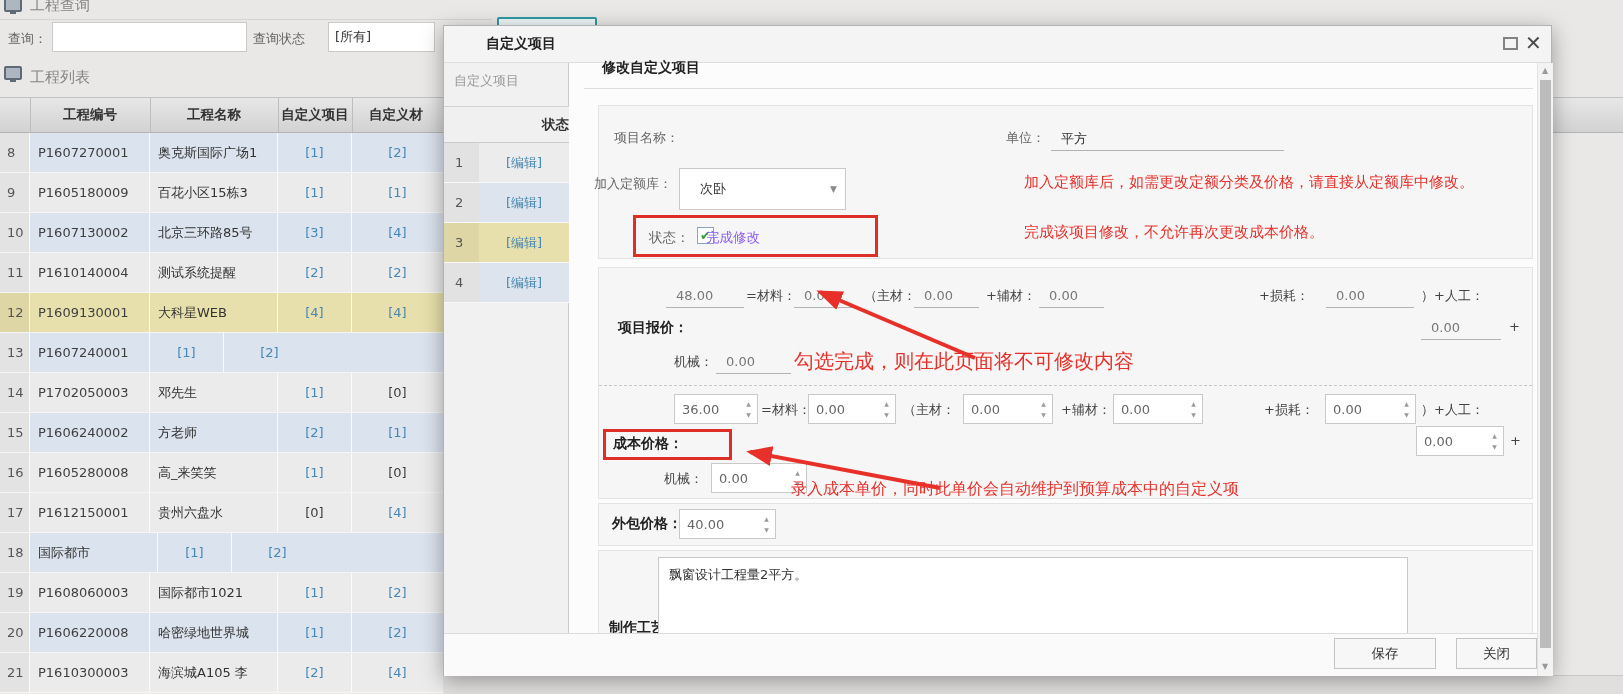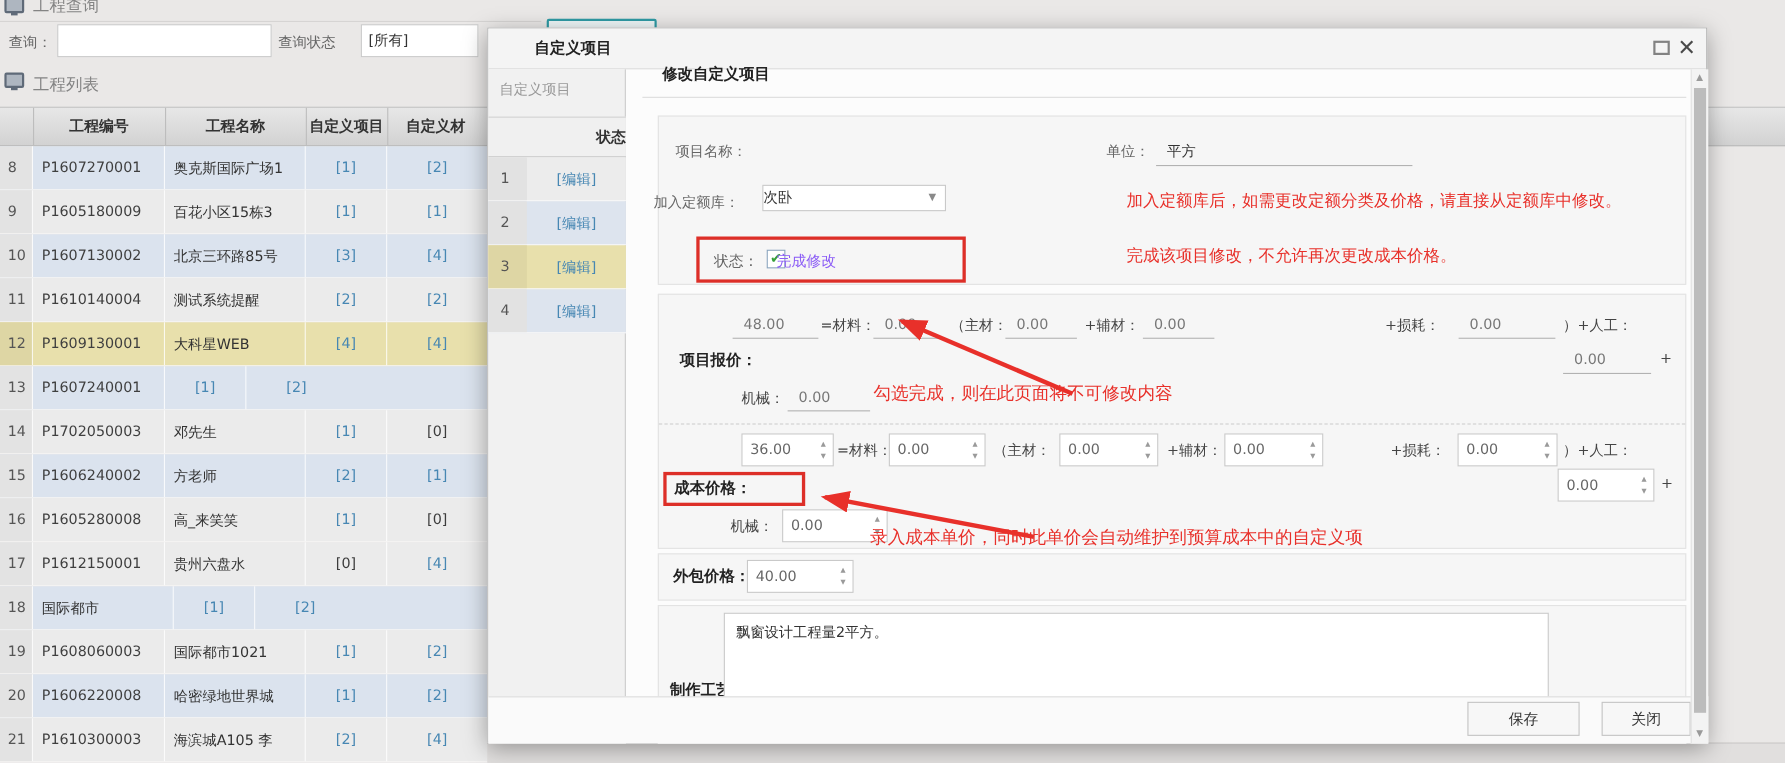--- a/index.html
+++ b/index.html
@@ -288,21 +288,21 @@
 
     <span class="t b" style="left:158px;top:33px">修改自定义项目</span>
     <div class="hline" style="left:140px;top:62px;width:949px;border-top-color:#ddd"></div>
 
     <div class="sect" style="left:154px;top:79px;width:935px;height:154px"></div>
     <span class="t lbl" style="left:170px;top:103px">项目名称：</span>
     <span class="t lbl" style="left:562px;top:103px">单位：</span>
     <div class="uline dark" style="left:607px;top:101px;width:233px">平方</div>
 
     <span class="t lbl" style="left:150px;top:149px">加入定额库：</span>
-    <div id="dropdown" style="left:249px;top:142px;width:167px;height:24px;padding-left:0">
+    <div id="dropdown" style="left:235px;top:142px;width:167px;height:42px;padding-left:20px">
       <span>次卧</span>
       <span class="caret">▼</span>
     </div>
     <span class="t red" style="left:580px;top:147px;font-size:15px">加入定额库后，如需更改定额分类及价格，请直接从定额库中修改。</span>
 
     <div class="redbox" style="left:189px;top:189px;width:245px;height:42px"></div>
     <span class="t lbl" style="left:205px;top:203px;font-size:13.5px">状态：</span>
     <div id="chk" style="left:253px;top:201px"><span>✔</span></div>
     <span class="t lbl" style="left:262px;top:203px;font-size:13.5px;color:#8b5cf6">完成修改</span>
     <span class="t red" style="left:580px;top:197px;font-size:15px">完成该项目修改，不允许再次更改成本价格。</span>
@@ -319,21 +319,21 @@
     <span class="t slbl" style="left:542px;top:261px">+辅材：</span>
     <div class="uline" style="left:595px;top:258px;width:65px">0.00</div>
     <span class="t slbl" style="left:815px;top:261px">+损耗：</span>
     <div class="uline" style="left:882px;top:258px;width:88px">0.00</div>
     <span class="t slbl" style="left:977px;top:261px">）+人工：</span>
     <div class="uline" style="left:977px;top:290px;width:80px">0.00</div>
     <span class="t slbl" style="left:1065px;top:293px">+</span>
     <span class="t b" style="left:174px;top:293px">项目报价：</span>
     <span class="t slbl" style="left:230px;top:327px">机械：</span>
     <div class="uline" style="left:272px;top:324px;width:75px">0.00</div>
-    <span class="t red" style="left:350px;top:322px;font-size:16px">勾选完成，则在此页面将不可修改内容</span>
+    <span class="t red" style="left:350px;top:322px;font-size:20px">勾选完成，则在此页面将不可修改内容</span>
 
     <div class="spin" style="left:230px;top:368px;width:84px">
         <span class="v">36.00</span>
         <span class="ar">
           <i>▲</i>
           <i>▼</i>
         </span>
       </div>
     <span class="t slbl" style="left:317px;top:375px">=材料：</span>
     <div class="spin" style="left:364px;top:368px;width:88px">

